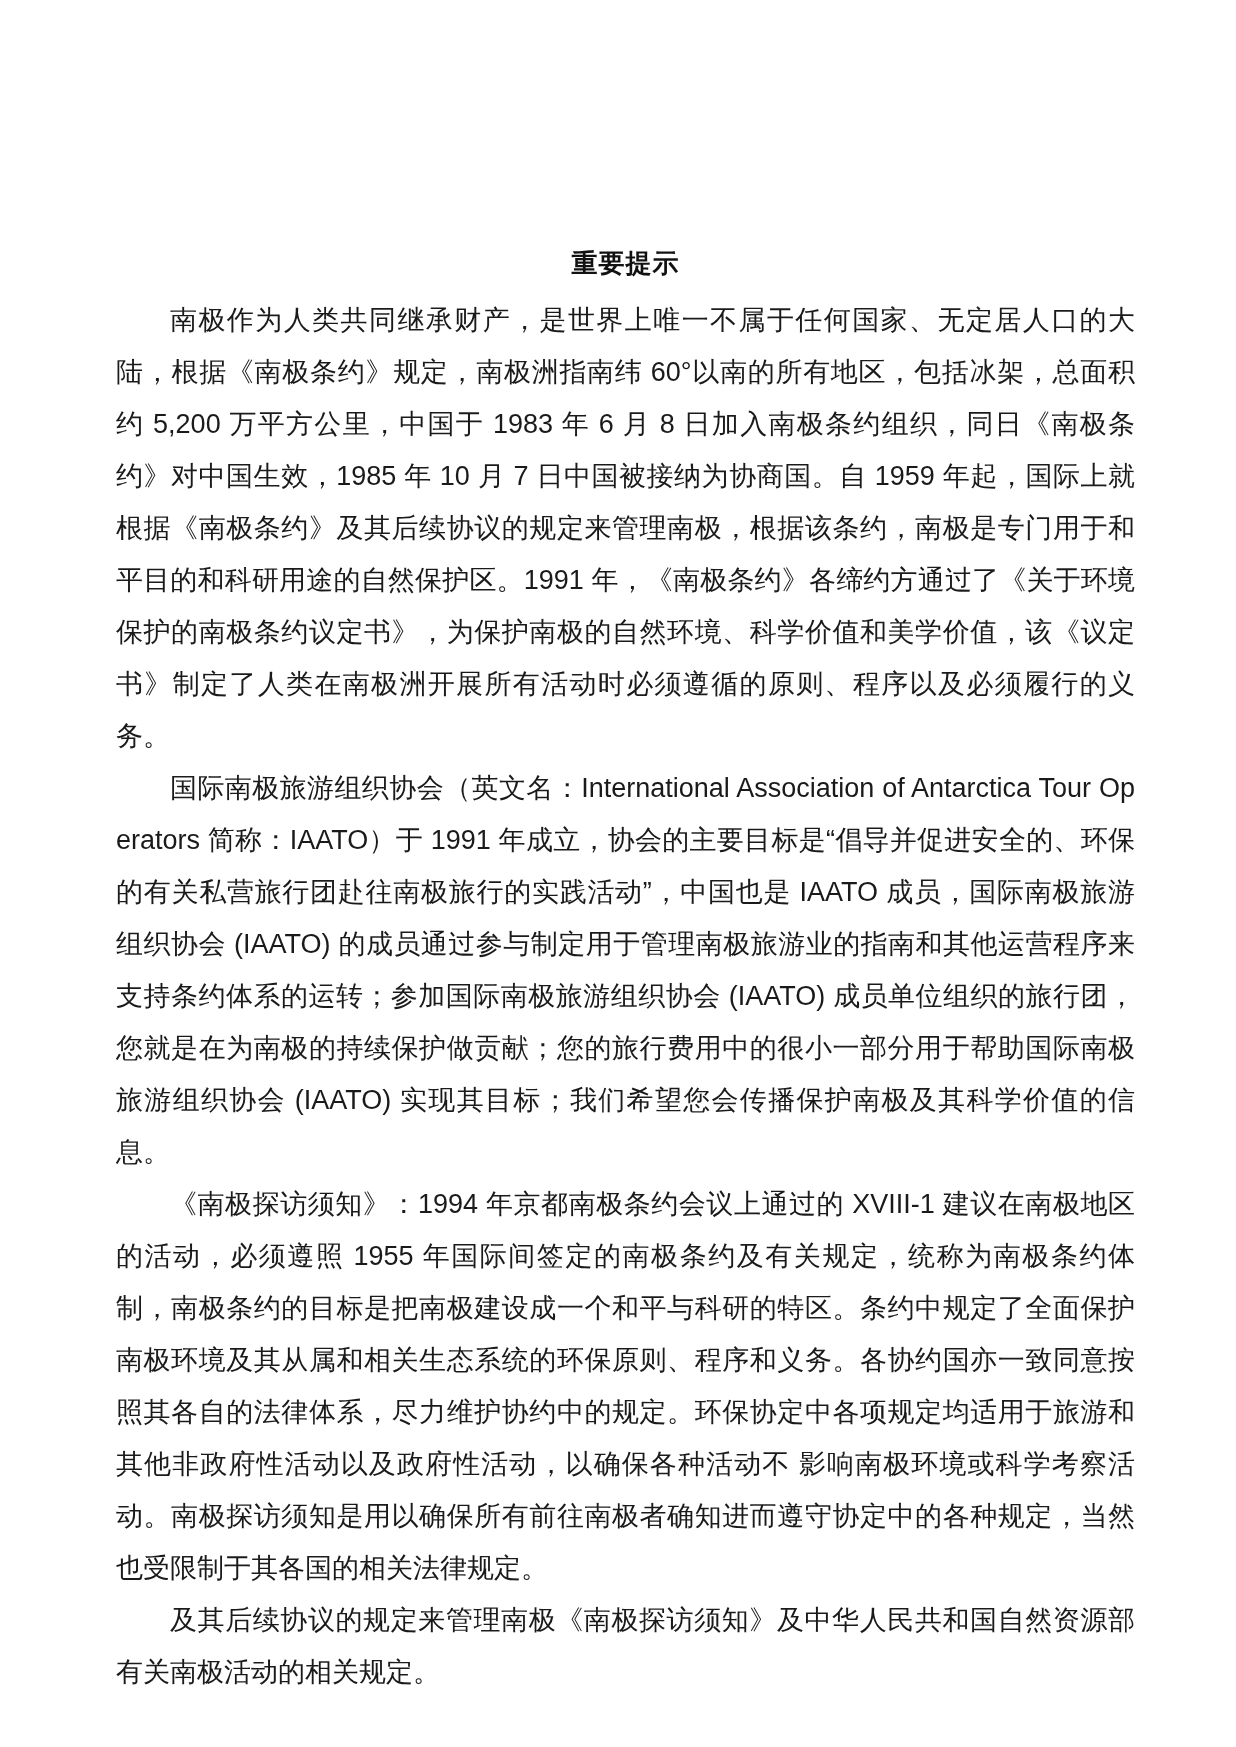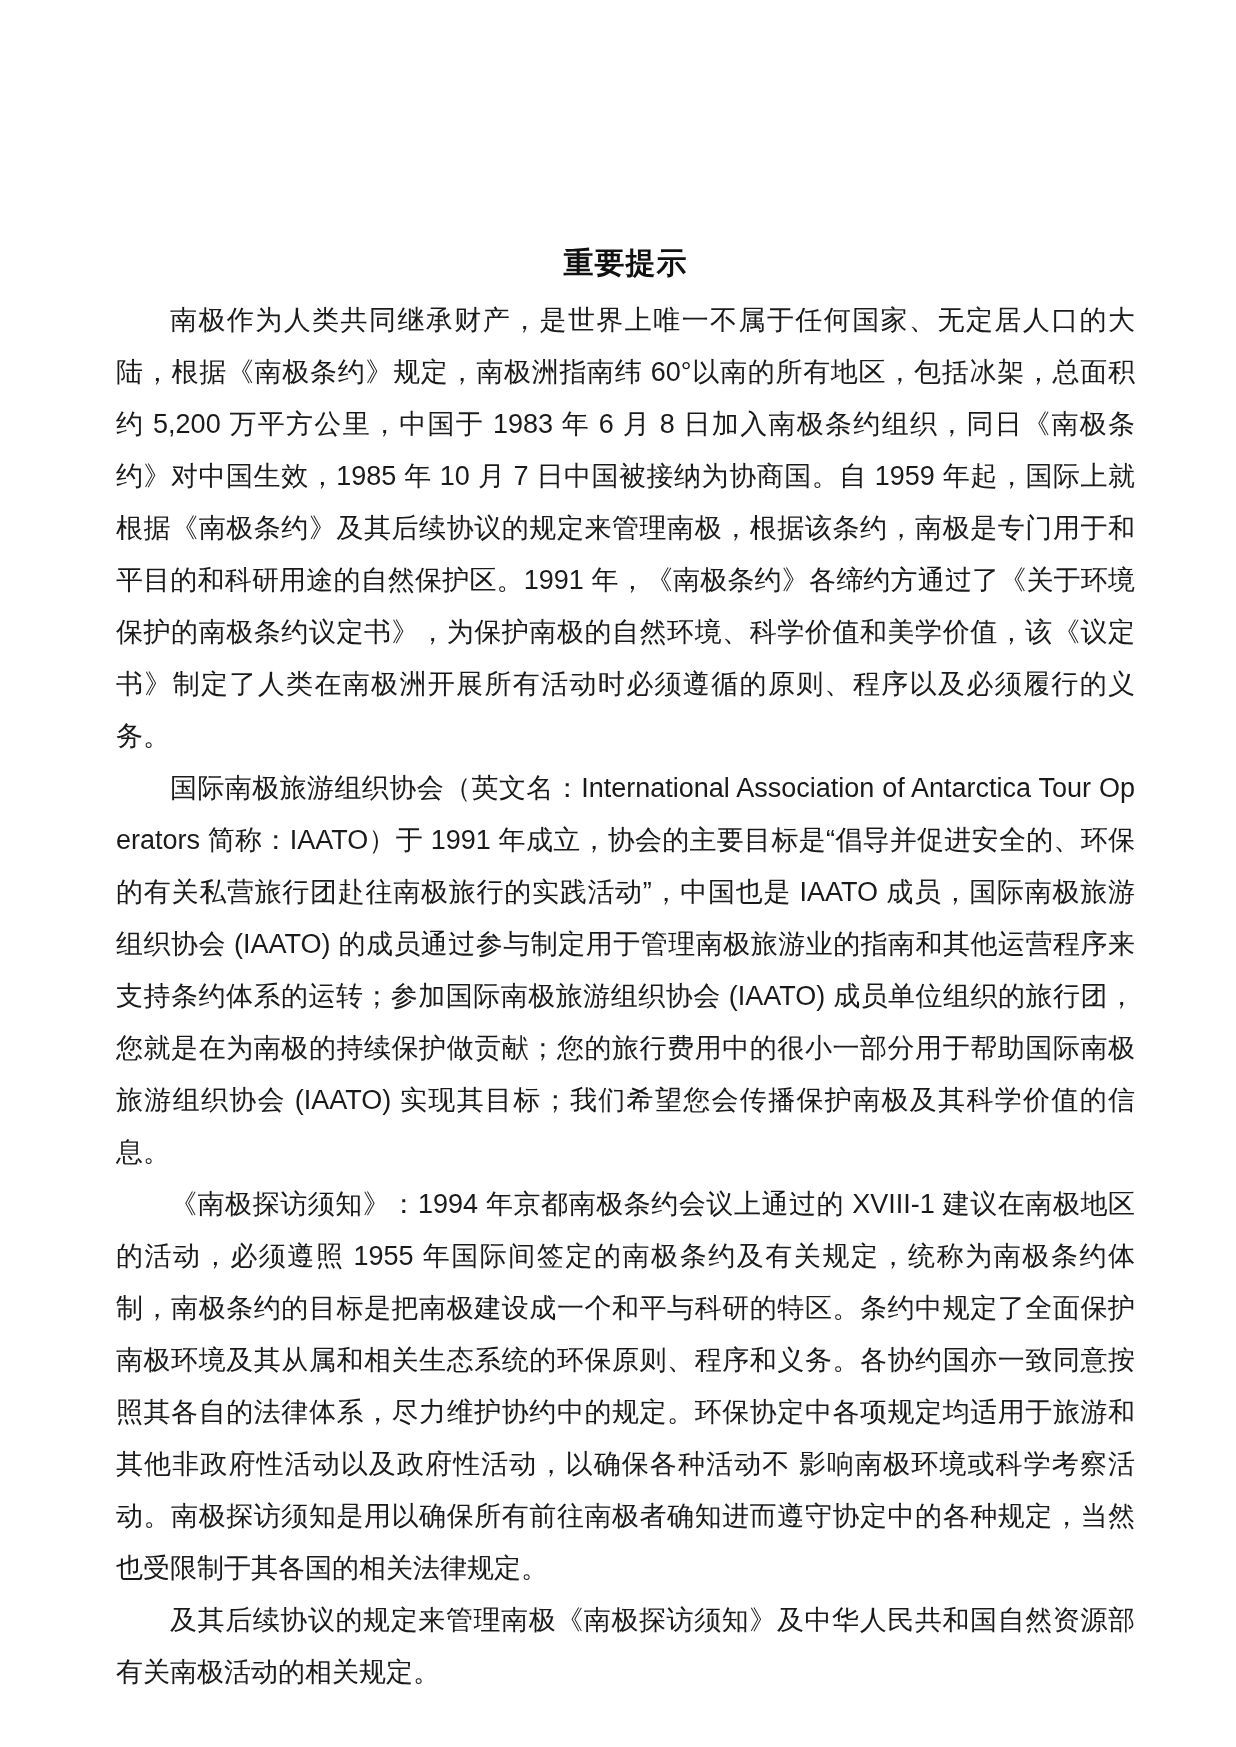--- a/index.html
+++ b/index.html
@@ -14,21 +14,21 @@
     margin: 0 auto;
     background: #ffffff;
     box-sizing: border-box;
     padding: 244px 101px 0 116px;
     font-family: "Liberation Sans", "DejaVu Sans", sans-serif;
     color: #1a1a1a;
     overflow: hidden;
   }
   .doc-title {
     margin: 0 0 12px 0;
-    font-size: 30px;
+    font-size: 26px;
     line-height: 38px;
     font-weight: 700;
     text-align: center;
     letter-spacing: 1px;
     color: #111111;
   }
   .doc-body p {
     margin: 0;
     font-size: 27px;
     line-height: 52px;

